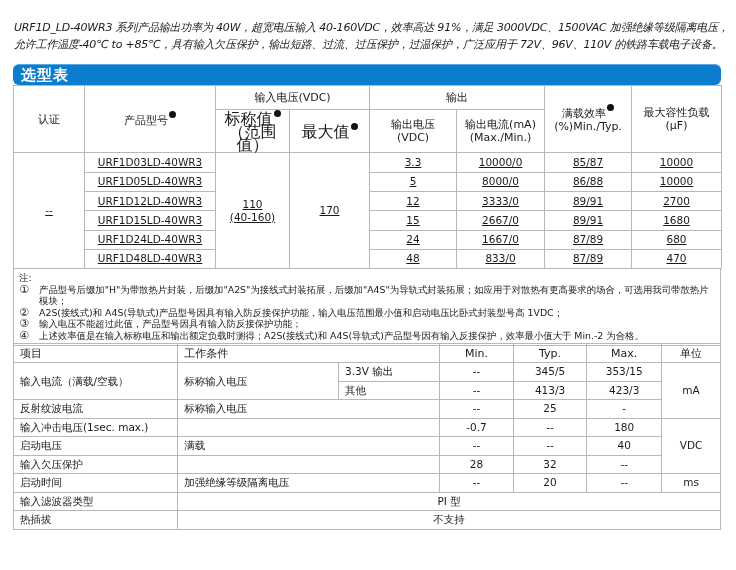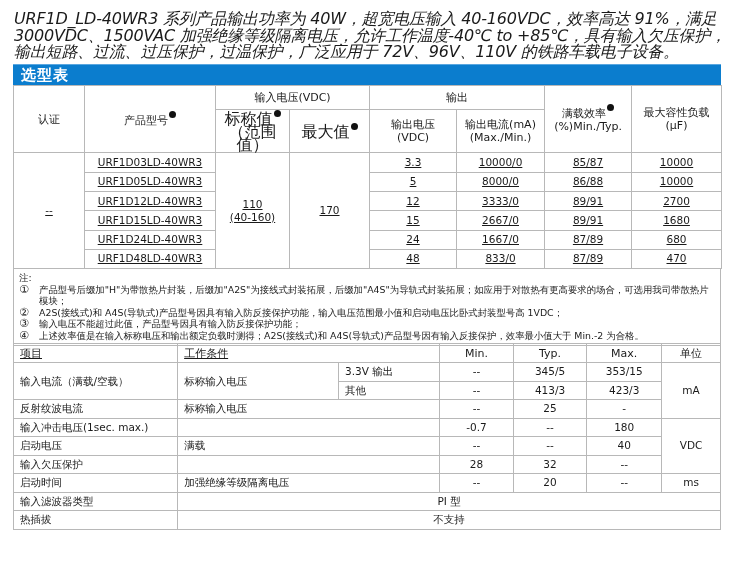--- a/index.html
+++ b/index.html
@@ -4,37 +4,38 @@
 <style>
   * { box-sizing: border-box; margin: 0; padding: 0; }
   body {
     width: 736px; height: 570px; overflow: hidden;
     background: #ffffff;
     font-family: "DejaVu Sans", "Liberation Sans", sans-serif;
     color: #1a1a1a;
     position: relative;
   }
   .intro {
-    position: absolute; left: 14px; top: 11px; width: 716px;
-    font-size: 16px; line-height: 16.5px; font-style: italic;
+    position: absolute; left: 14px; top: 20px; width: 716px;
+    font-size: 11px; line-height: 16.5px; font-style: italic;
     letter-spacing: -0.2px;
   }
   .section {
     position: absolute; left: 13px; width: 708px;
   }
   .sec-head {
     background: #0b7dce;
     height: 21px;
     color: #ffffff;
     font-weight: bold;
     font-size: 15px;
     line-height: 21px;
     padding-left: 8px;
     border-top: 1px solid #5aa7e0;
     letter-spacing: 1px;
+    border-radius: 6px;
   }
   table { border-collapse: collapse; width: 100%; table-layout: fixed; }
   td, th {
     border: 1px solid #b8b8b8;
     font-weight: normal;
     font-size: 10.5px;
     text-align: center;
     vertical-align: middle;
     line-height: 13px;
     padding: 1px 2px;
@@ -50,21 +51,21 @@
     border: 1px solid #b8b8b8; border-top: none;
     font-size: 9.4px; line-height: 11.6px;
     padding: 3px 6px 3px 5px;
   }
   .note-row { display: flex; }
   .note-num { width: 20px; flex: none; font-size: 11px; }
   .note-text { flex: 1; }
   .inp td { height: 18.5px; text-align: center; font-size: 10.5px; }
   .inp td.l { text-align: left; padding-left: 6px; }
   .inp th { height: 19px; font-size: 11px; }
-  .inp th.l { text-align: left; padding-left: 6px; text-decoration: underline; }
+  .inp th.l { text-align: left; padding-left: 6px; }
 </style>
 </head>
 <body>
 
 <div class="intro">URF1D_LD-40WR3 系列产品输出功率为 40W，超宽电压输入 40-160VDC，效率高达 91%，满足 3000VDC、1500VAC 加强绝缘等级隔离电压，允许工作温度-40℃ to +85℃，具有输入欠压保护，输出短路、过流、过压保护，过温保护，广泛应用于 72V、96V、110V 的铁路车载电子设备。</div>
 
 <div class="section" style="top:64px;">
   <div class="sec-head">选型表</div>
   <table class="sel">
     <colgroup>

